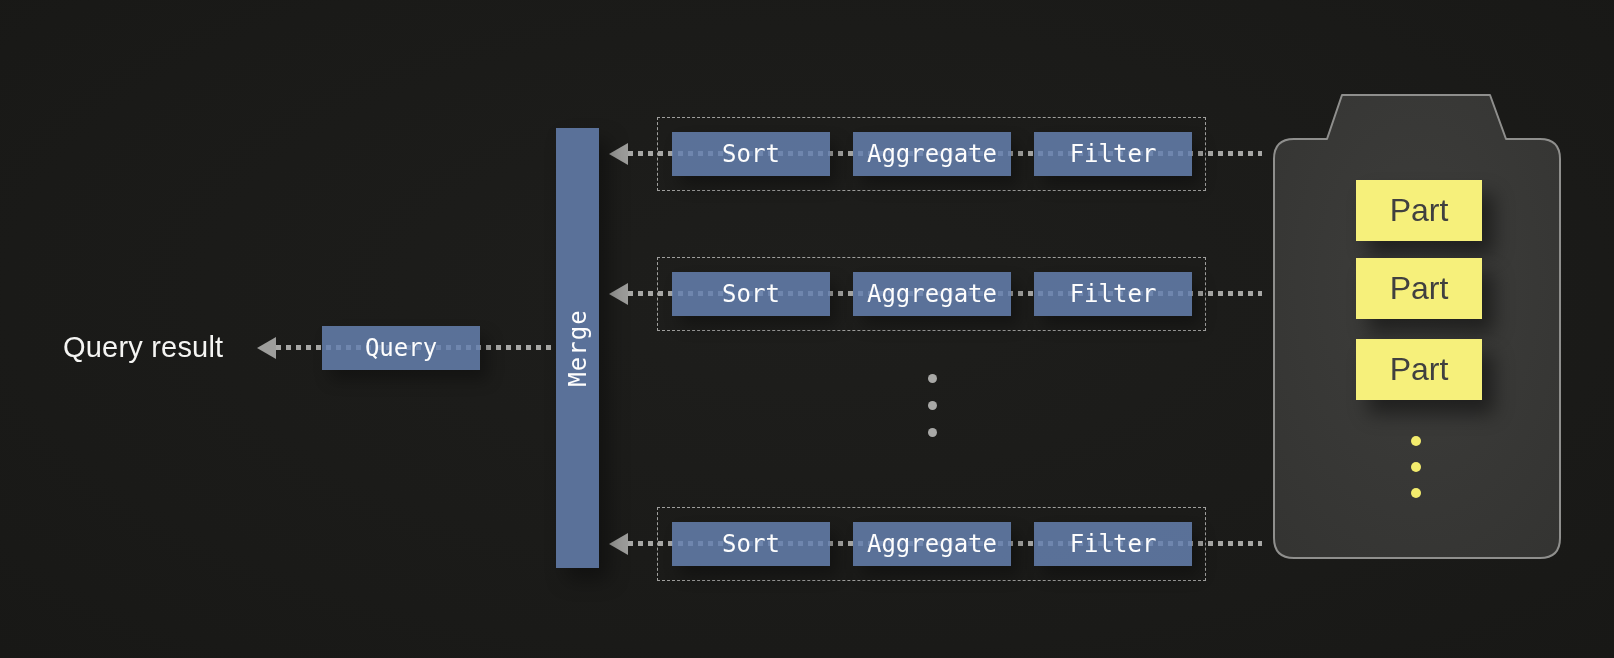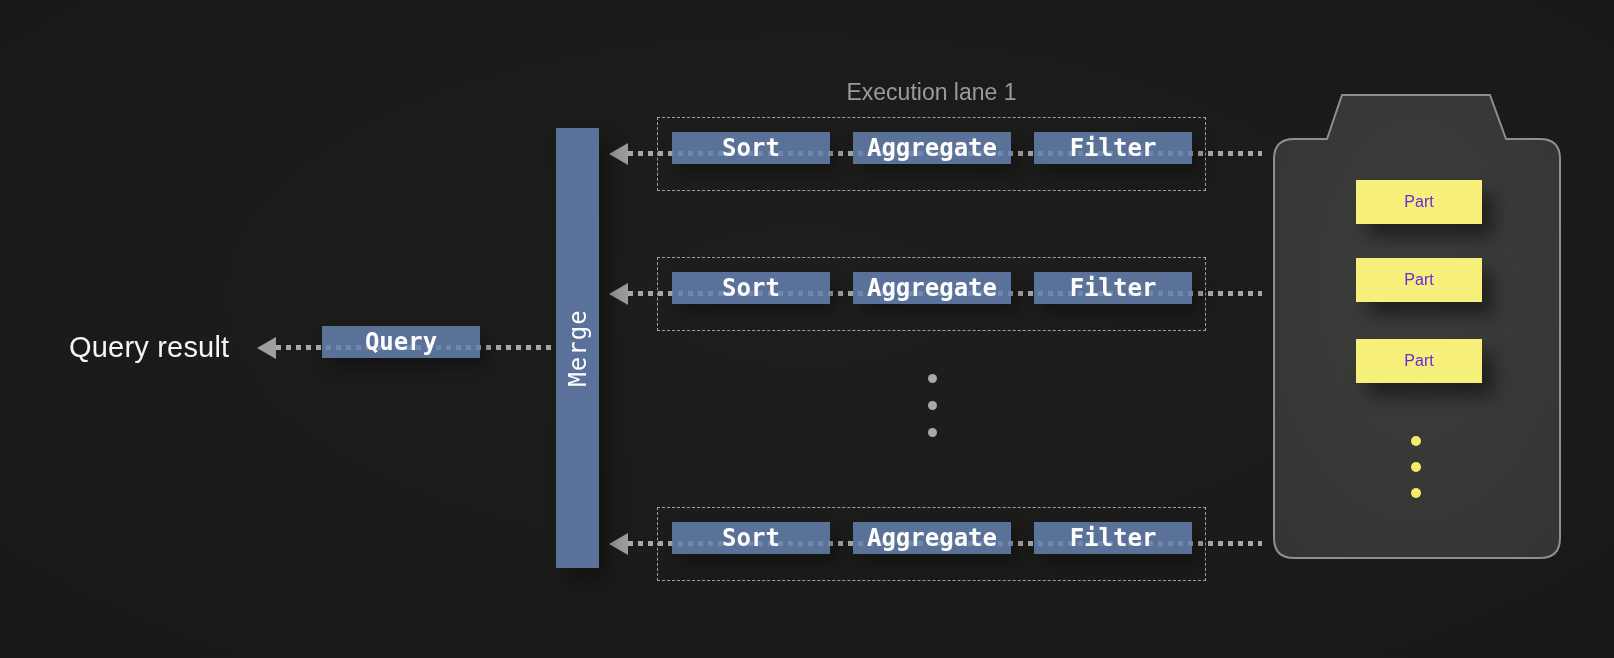--- a/index.html
+++ b/index.html
@@ -7,21 +7,21 @@
     position:relative;
     width:1614px; height:658px;
     overflow:hidden;
     background: radial-gradient(ellipse at 50% 45%, #1e1e1c 0%, #1a1a18 70%, #181816 100%);
     font-family:"Liberation Sans", sans-serif;
   }
   .abs { position:absolute; }
 
   
   .query-label {
-    left:69px; top:330px;
+    left:63px; top:330px;
     font-size:29px; line-height:34px;
     color:#f5f5f3; letter-spacing:0.2px;text-align:center;
   }
   .lane-title {
     left:657px; width:549px;
     text-align:center;
     font-size:23px; line-height:25px;
     color:#9b9b99;
   }
   .tab-title {
@@ -40,27 +40,26 @@
   
   .arrow-left {
     width:0; height:0; z-index:1;
     border-top:11px solid transparent;
     border-bottom:11px solid transparent;
     border-right:19px solid #9d9d9b;
   }
 
   
   .op-box {
-    width:158px; height:32px; z-index:2;
+    width:158px; height:44px; z-index:2;
     background: rgba(101,128,175,0.85);
     display:flex; align-items:center; justify-content:center;
     font-family:"DejaVu Sans Mono","Liberation Mono",monospace;
     font-size:24px; color:#fdfdfd;
     box-shadow: 8px 10px 16px rgba(0,0,0,0.30);
-    font-weight: bold;
   }
 
   
   .lane-frame {
     left:657px; width:549px; height:74px;
     border:1px dashed #a0a09e;
     box-sizing:border-box;
     z-index:0;
   }
 
@@ -81,24 +80,24 @@
   
   .gray-dots { left:928px; top:374px; z-index:1; }
   .gray-dots .dot {
     width:9px; height:9px; border-radius:50%;
     background:#a8a8a6; margin-bottom:18px;
   }
 
   
   .table-svg { left:1272px; top:91px; z-index:1; }
   .part-box {
-    left:1356px; width:126px; height:44px; z-index:3;
+    left:1356px; width:126px; height:61px; z-index:3;
     background:#f6f07b;
     display:flex; align-items:center; justify-content:center;
-    font-size:16px; color:#6d28d9;
+    font-size:32px; color:#404040;
     box-shadow: 12px 14px 18px rgba(0,0,0,0.45);
   }
   .yellow-dots { left:1411px; top:436px; z-index:3; }
   .yellow-dots .dot {
     width:10px; height:10px; border-radius:50%;
     background:#f3ec6d; margin-bottom:16px;
   }
 </style>
 </head>
 <body>
@@ -110,21 +109,20 @@
   <div class="abs arrow-left" style="left:257px; top:337px;"></div>
   <div class="abs dotline" style="left:276px; top:345px; width:280px;"></div>
   <div class="abs op-box" style="left:322px; top:326px;">
     <span>Query</span>
   </div>
 
   <div class="abs merge-bar">
     <span class="vtext">Merge</span>
   </div>
 
-  <div class="abs lane-title" style="top:80px;">Execution lane 1</div>
   <div class="abs lane-frame" style="top:117px;"></div>
   <div class="abs arrow-left" style="left:609px; top:143px;"></div>
   <div class="abs dotline" style="left:628px; top:151px; width:634px;"></div>
   <div class="abs op-box" style="left:672px; top:132px;">
     <span>Sort</span>
   </div>
   <div class="abs op-box" style="left:853px; top:132px;">
     <span>Aggregate</span>
   </div>
   <div class="abs op-box" style="left:1034px; top:132px;">

